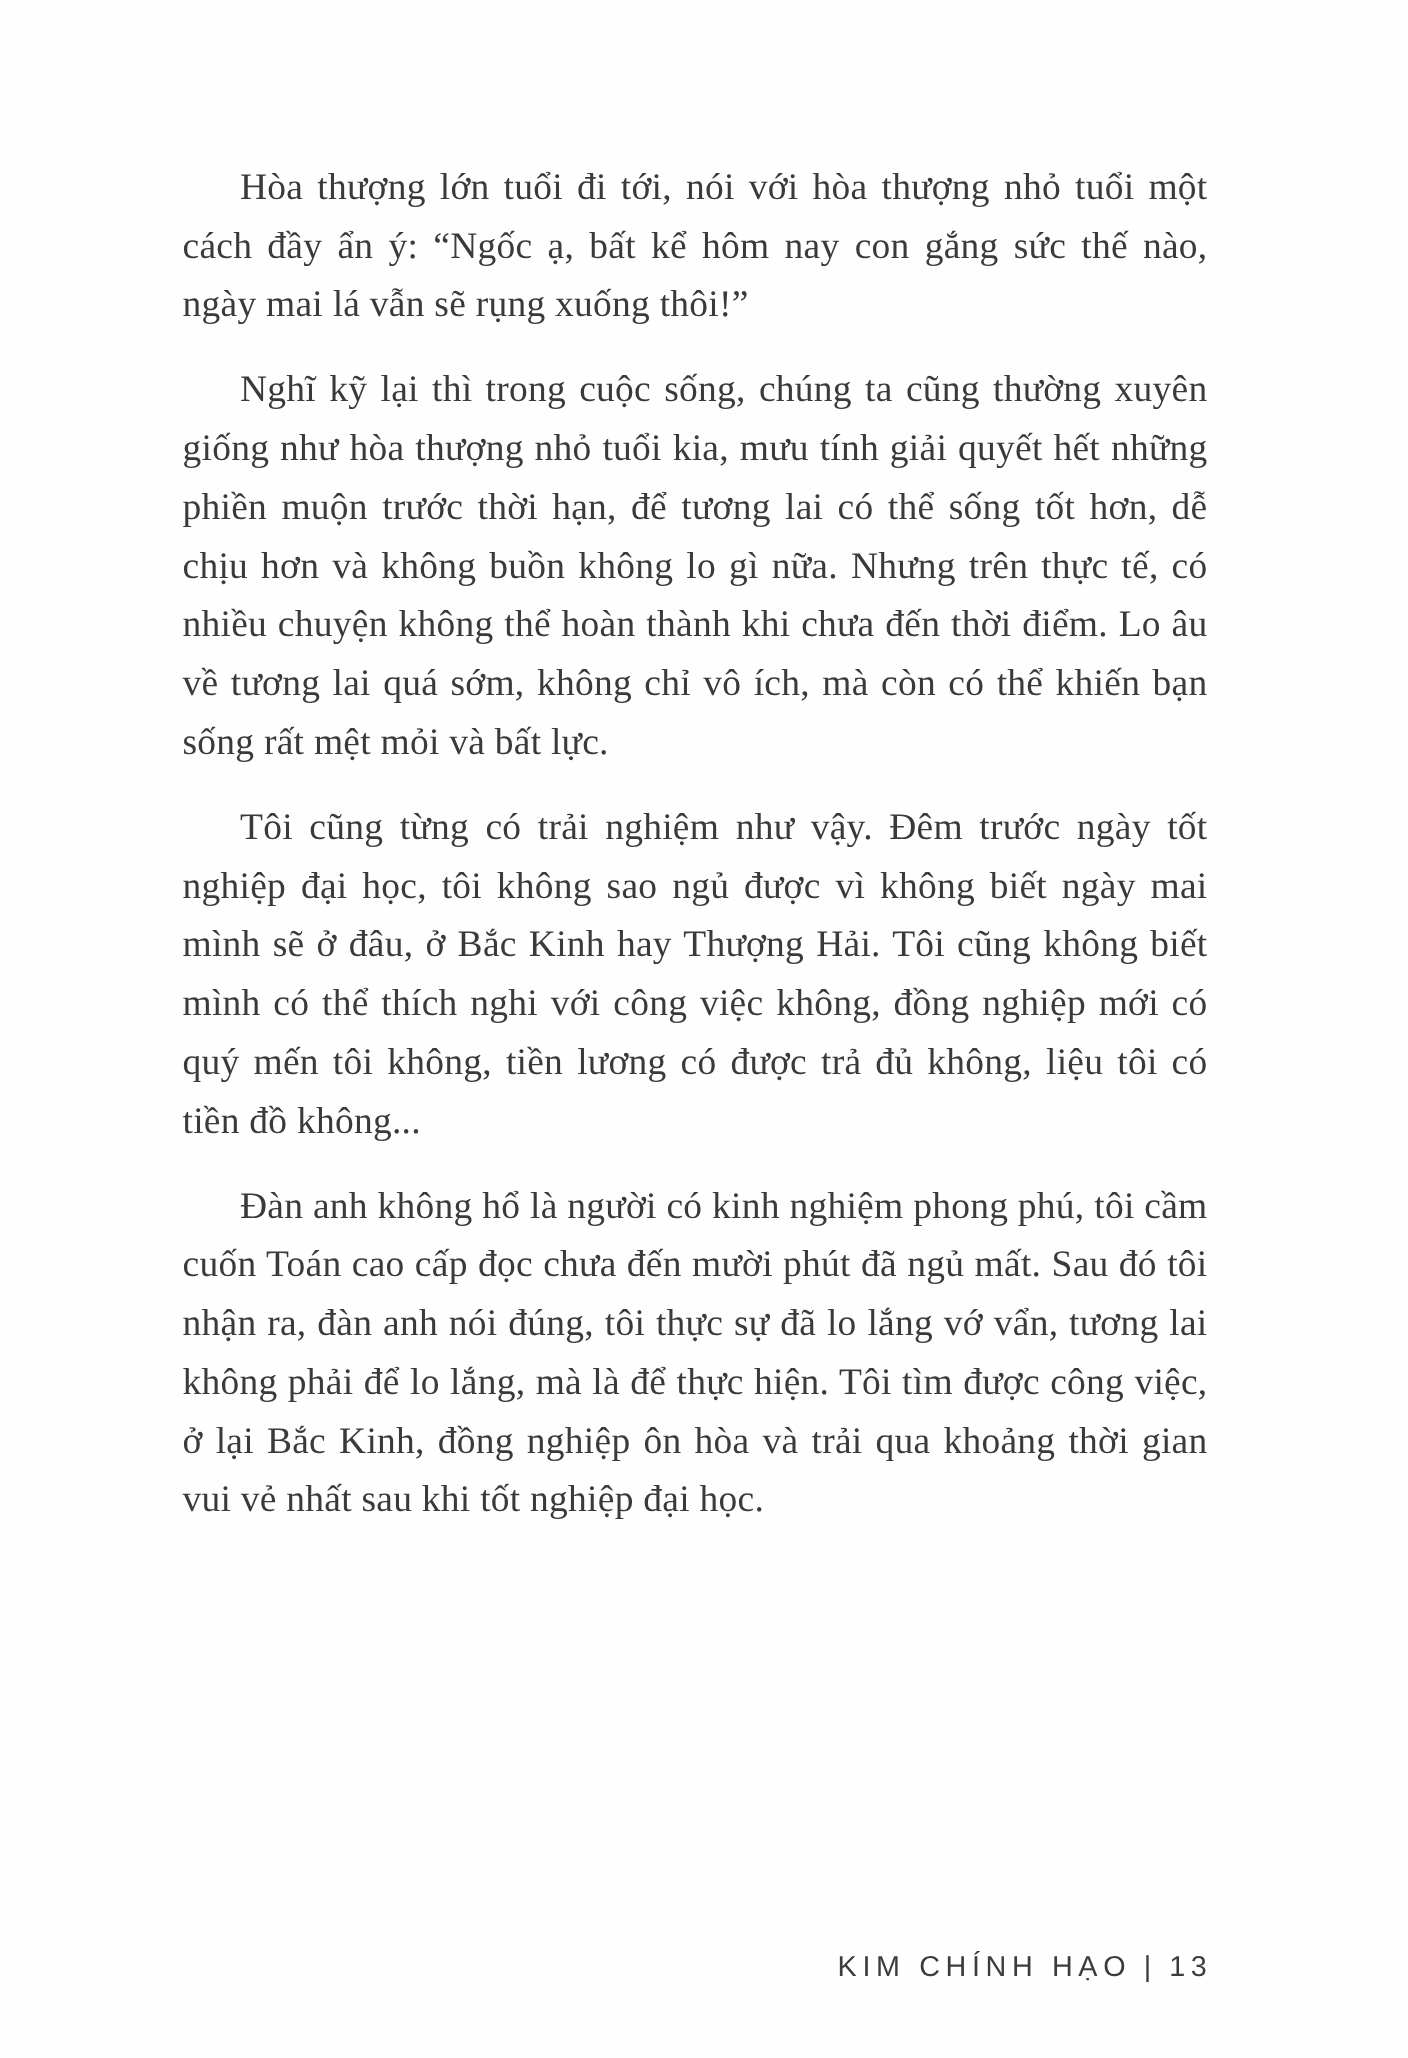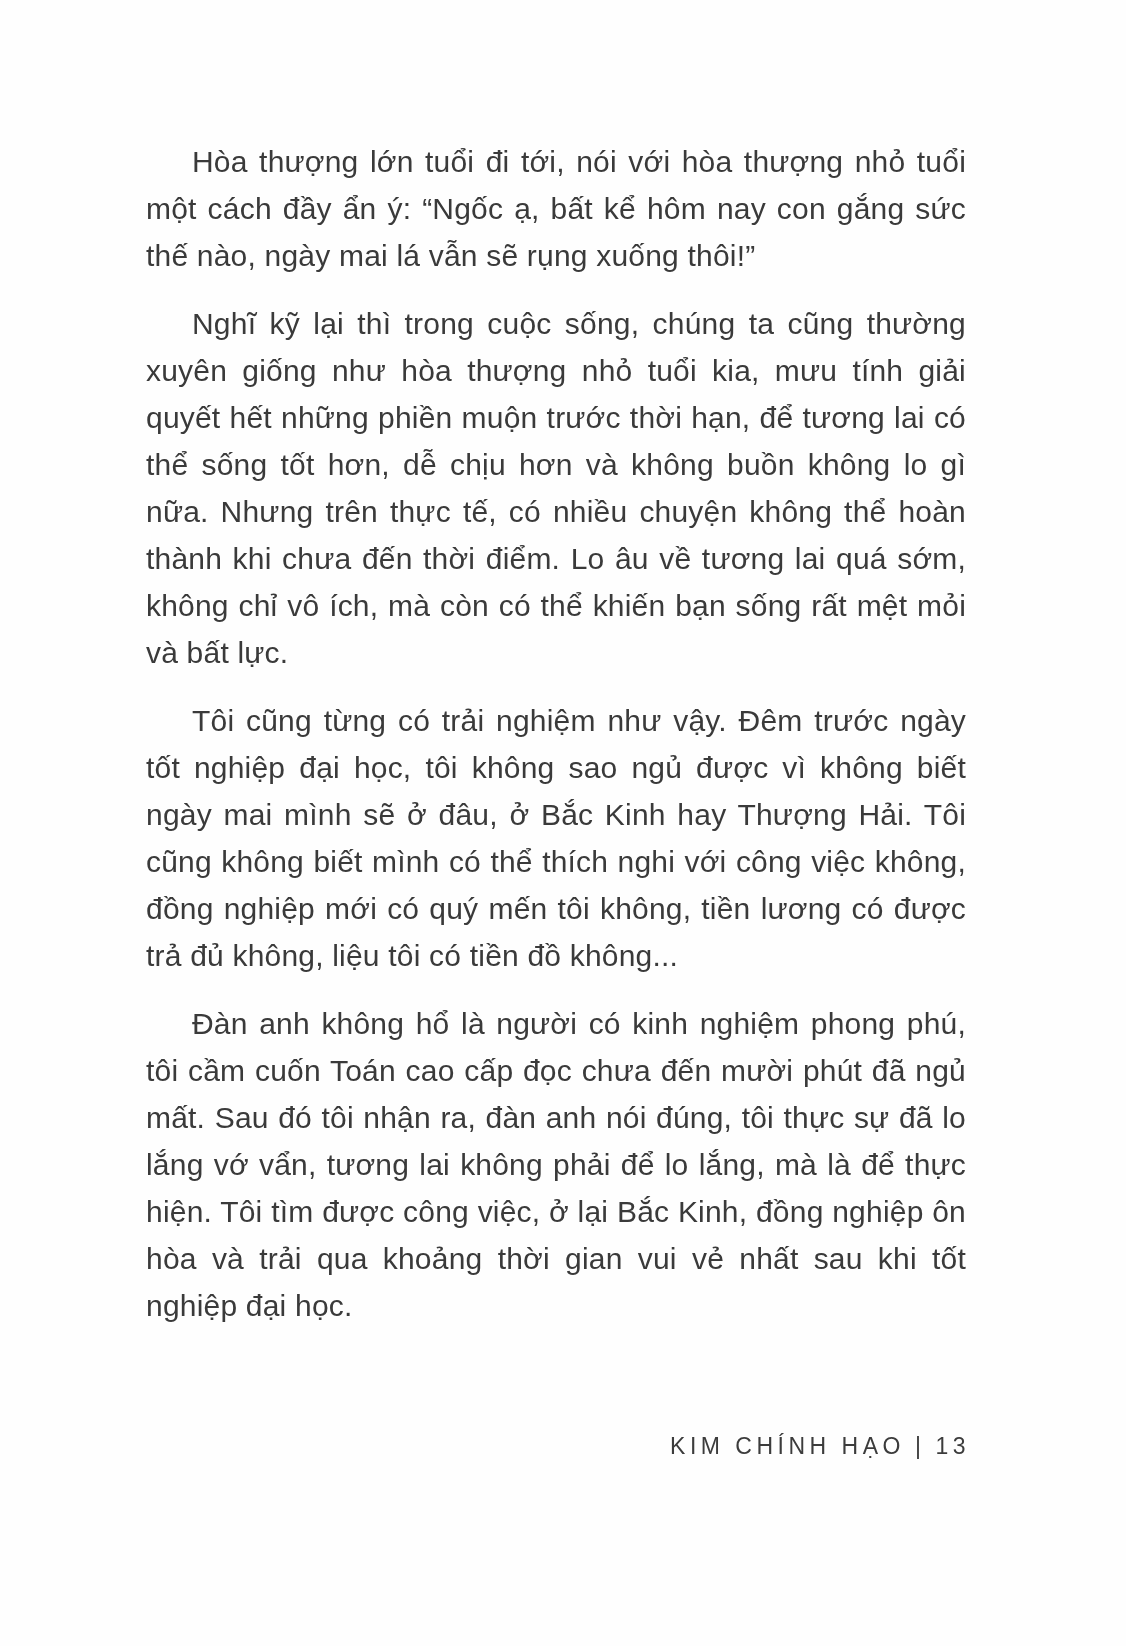--- a/index.html
+++ b/index.html
@@ -20,26 +20,27 @@
     left: 146px;
     top: 126px;
     width: 820px;
     color: #3a3a3a;
     font-size: 30px;
     line-height: 47px;
     text-align: justify;
     letter-spacing: 0.2px;
   }
   .content p {
-    margin: 12px 0 21px 0;
+    margin: 0 0 21px 0;
     text-indent: 46px;
+    font-family: Liberation Serif, serif;
   }
   .page-footer {
     position: absolute;
-    top: 1433px;
+    top: 1560px;
     right: 156px;
     font-size: 23px;
     letter-spacing: 4.5px;
     color: #3c3c3c;
     white-space: nowrap;
   }
   .page-footer .sep {
     padding: 0 10px;
     color: #3c3c3c;
   }

